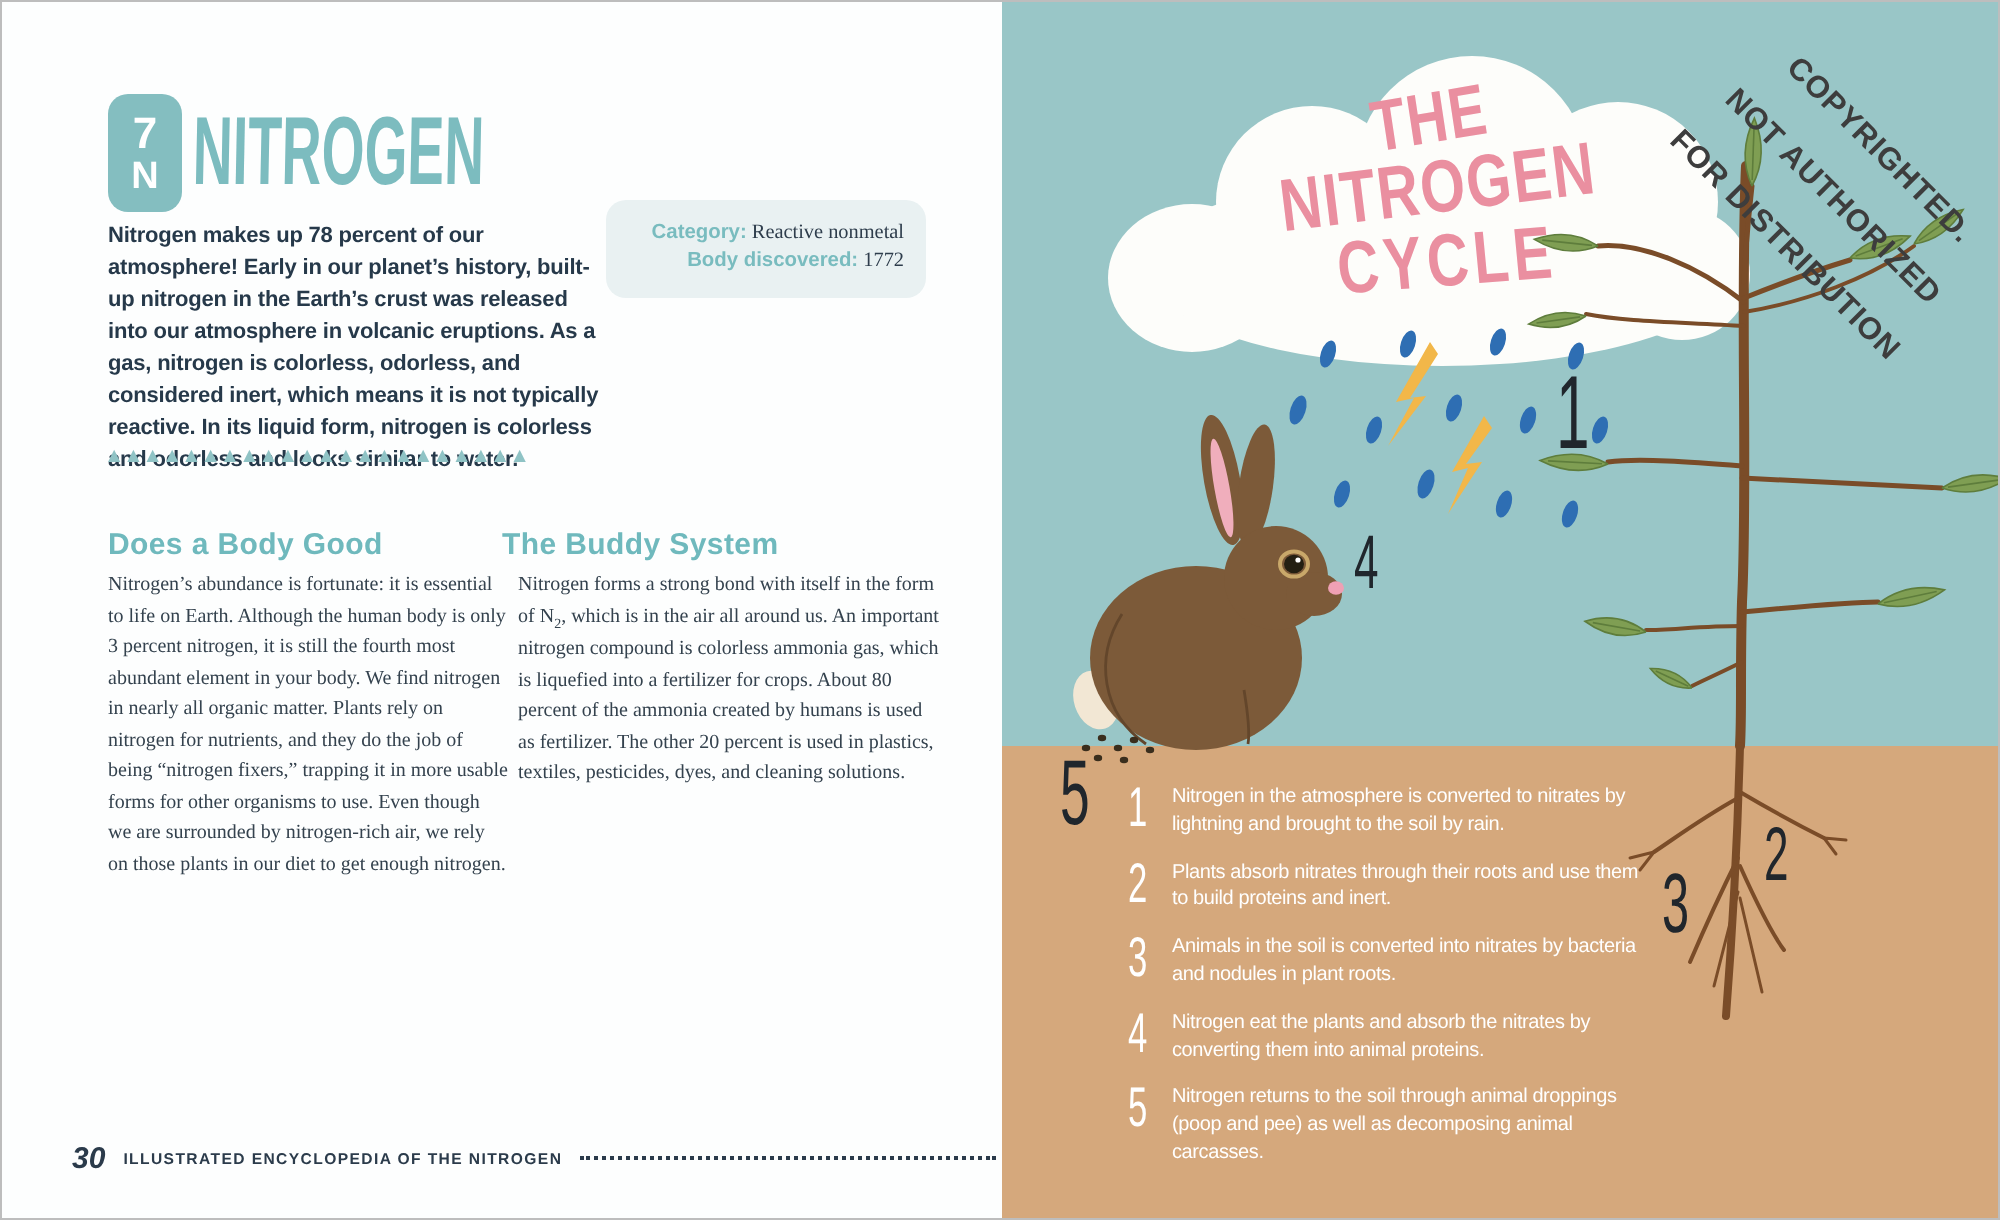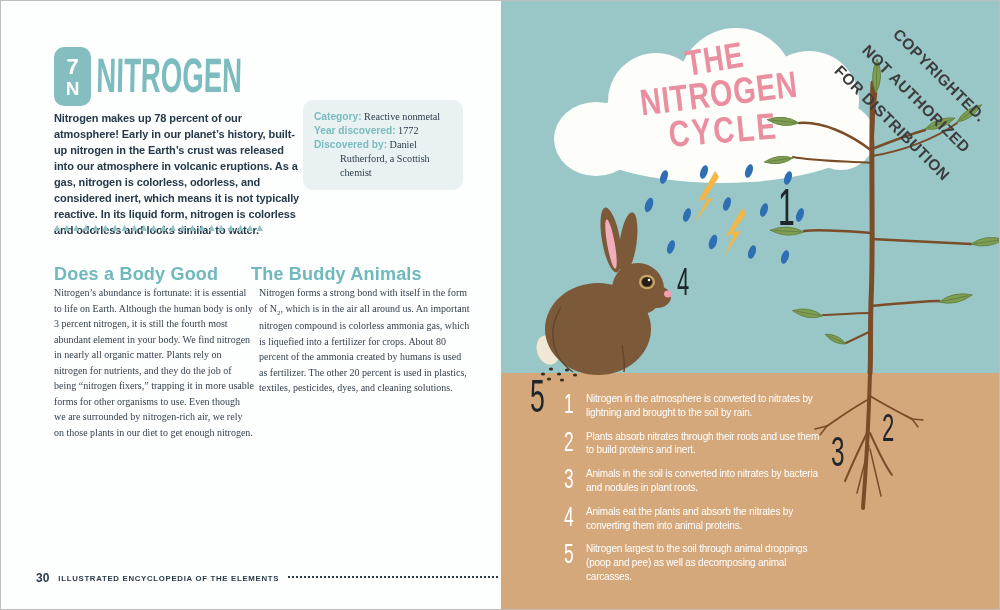--- a/index.html
+++ b/index.html
@@ -28,37 +28,37 @@
     font-size:11px; font-weight:bold; line-height:1.45; color:#26394a;
     letter-spacing:-0.1px;
   }
   .tri-row {
     position:absolute; left:53px; top:222px; color:#8fc3c5;
     font-size:8px; letter-spacing:3.5px; font-family:"DejaVu Sans", sans-serif;
   }
   .factbox {
     position:absolute; left:302px; top:99px; width:160px;
     background:#e9f1f2; border-radius:10px; padding:10px 11px 11px 11px;
-    font-family:"Liberation Serif", serif; font-size:10.2px; line-height:1.36; color:#2e3d4c;
+    font-family:"Liberation Serif", serif; font-size:10.2px; line-height:1.36; color:#2e3d4c;text-align:right;
   }
   .factbox p { padding-left:26px; text-indent:-26px; }
   .factbox .lbl { font-family:"Liberation Sans", sans-serif; font-weight:bold; color:#79bcbf; }
-  .section-head { position:absolute; font-size:18px; font-weight:bold; color:#6fb9bd; letter-spacing:0.2px; }
+  .section-head { position:absolute; font-size:15px; font-weight:bold; color:#6fb9bd; letter-spacing:0.2px; }
   .section-body {
     position:absolute; font-family:"Liberation Serif", serif; font-size:10px;
     line-height:1.55; color:#34424e;
   }
   #head-1 { left:53px; top:263px; } #body-1 { left:53px; top:284px; width:200px; }
   #head-2 { left:250px; top:263px; } #body-2 { left:258px; top:284px; width:212px; }
   .section-body sub { font-size:7px; }
   .footer {
     position:absolute; left:35px; top:570px; width:462px;
     display:flex; align-items:center; gap:9px; color:#2b3b4b;
   }
-  .footer .pg { font-size:12px; font-weight:bold; }
+  .footer .pg { font-size:15px; font-weight:bold;font-style:italic; }
   .footer .bk { font-size:7.8px; font-weight:bold; letter-spacing:0.7px; white-space:nowrap; }
   .footer .dots { flex:1; border-bottom:2px dotted #2b3b4b; height:2px; margin-top:-2px; }
   
   #right-page { position:absolute; left:500px; top:0; width:500px; height:610px; background:#99c6c7; overflow:hidden; }
   #ground { position:absolute; left:0; top:372px; width:500px; height:238px; background:#d5a87c; }
   #cycle-svg { position:absolute; left:0; top:0; }
   .cloud-title {
     position:absolute; left:98px; top:40px; width:240px; text-align:center;
     color:#ea8fa0; font-weight:bold; transform:rotate(-7deg) scaleX(0.78);
     transform-origin:center; line-height:0.98; letter-spacing:1px; z-index:2;
@@ -105,33 +105,32 @@
     </div>
 
     <div class="page-title">NITROGEN</div>
 
     <p class="intro">Nitrogen makes up 78 percent of our atmosphere! Early in our planet’s history, built-up nitrogen in the Earth’s crust was released into our atmosphere in volcanic eruptions. As a gas, nitrogen is colorless, odorless, and considered inert, which means it is not typically reactive. In its liquid form, nitrogen is colorless and odorless and looks similar to water.</p>
 
     <div class="tri-row">▲▲▲▲▲▲▲▲▲▲▲▲▲▲▲▲▲▲▲▲▲▲</div>
 
     <div class="factbox">
       <p><span class="lbl">Category:</span> <span>Reactive nonmetal</span></p>
-      <p><span class="lbl">Year discovered:</span> <span>1772</span></p>
-      <p><span class="lbl">Discovered by:</span> <span>Daniel Rutherford, a Scottish chemist</span></p>
+      <p><span class="lbl">Body discovered:</span> <span>1772</span></p>
     </div>
 
     <h2 class="section-head" id="head-1">Does a Body Good</h2>
     <p class="section-body" id="body-1">Nitrogen’s abundance is fortunate: it is essential to life on Earth. Although the human body is only 3 percent nitrogen, it is still the fourth most abundant element in your body. We find nitrogen in nearly all organic matter. Plants rely on nitrogen for nutrients, and they do the job of being “nitrogen fixers,” trapping it in more usable forms for other organisms to use. Even though we are surrounded by nitrogen-rich air, we rely on those plants in our diet to get enough nitrogen.</p>
 
-    <h2 class="section-head" id="head-2">The Buddy Animals</h2>
+    <h2 class="section-head" id="head-2">The Buddy System</h2>
     <p class="section-body" id="body-2"><span>Nitrogen forms a strong bond with itself in the form of N</span><sub>2</sub><span>, which is in the air all around us. An important nitrogen compound is colorless ammonia gas, which is liquefied into a fertilizer for crops. About 80 percent of the ammonia created by humans is used as fertilizer. The other 20 percent is used in plastics, textiles, pesticides, dyes, and cleaning solutions.</span></p>
 
     <div class="footer">
       <span class="pg">30</span>
-      <span class="bk">ILLUSTRATED ENCYCLOPEDIA OF THE ELEMENTS</span>
+      <span class="bk">ILLUSTRATED ENCYCLOPEDIA OF THE NITROGEN</span>
       <span class="dots"></span>
     </div>
   </div>
 
   <div id="right-page">
     <div id="ground"></div>
 
     <svg id="cycle-svg" width="500" height="610" viewBox="0 0 500 610">
 
       <g fill="#fdfdfa">
@@ -286,21 +285,21 @@
       <div class="step">
         <span class="s-num">2</span>
         <span class="s-txt">Plants absorb nitrates through their roots and use them to build proteins and inert.</span>
       </div>
       <div class="step">
         <span class="s-num">3</span>
         <span class="s-txt">Animals in the soil is converted into nitrates by bacteria and nodules in plant roots.</span>
       </div>
       <div class="step">
         <span class="s-num">4</span>
-        <span class="s-txt">Animals eat the plants and absorb the nitrates by converting them into animal proteins.</span>
+        <span class="s-txt">Nitrogen eat the plants and absorb the nitrates by converting them into animal proteins.</span>
       </div>
       <div class="step">
         <span class="s-num">5</span>
-        <span class="s-txt">Nitrogen largest to the soil through animal droppings (poop and pee) as well as decomposing animal carcasses.</span>
+        <span class="s-txt">Nitrogen returns to the soil through animal droppings (poop and pee) as well as decomposing animal carcasses.</span>
       </div>
     </div>
   </div>
 </div>
 
 </body></html>

